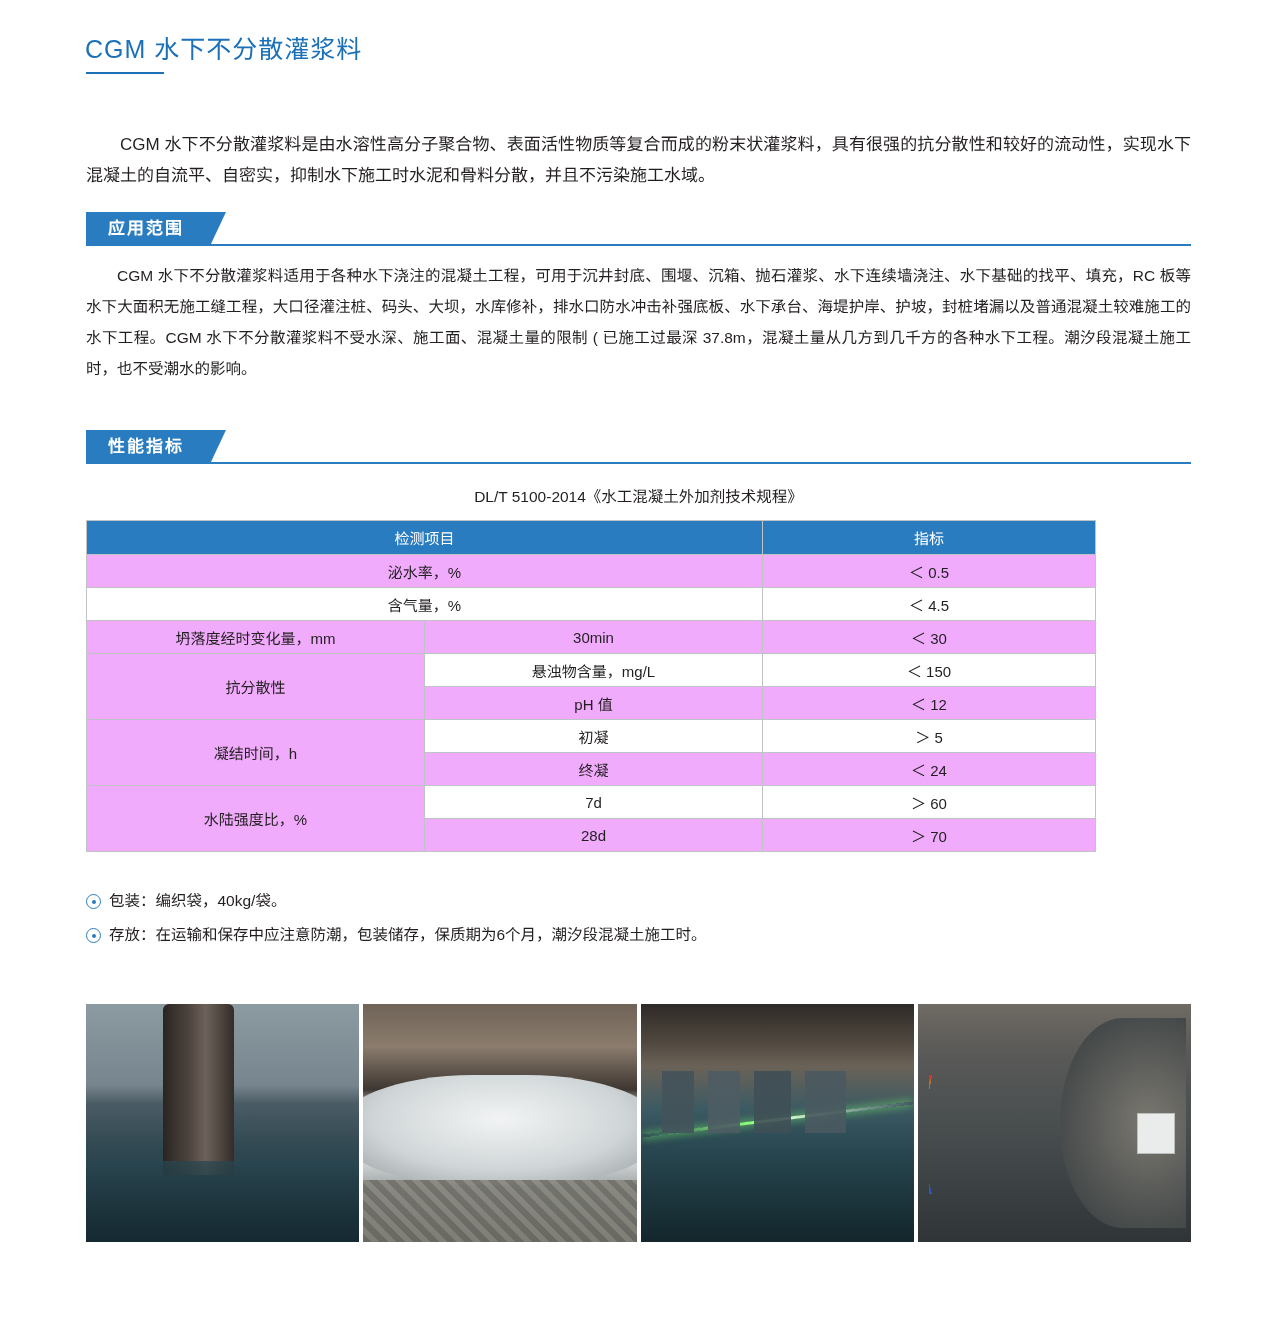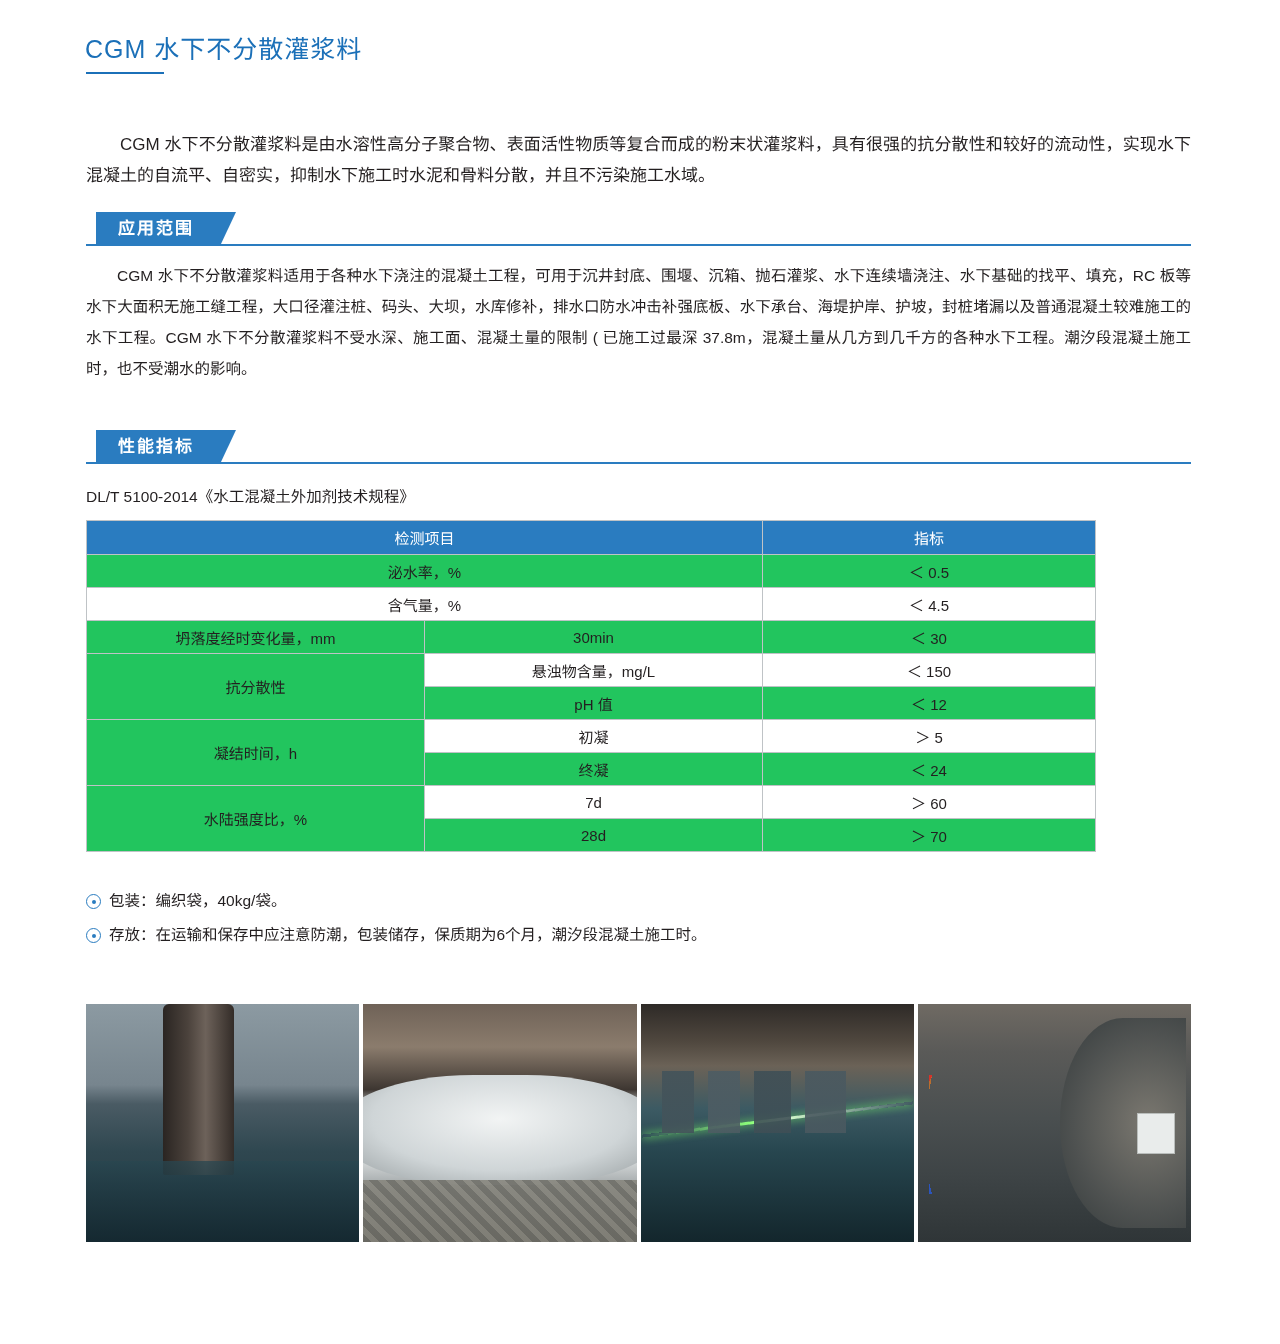--- a/index.html
+++ b/index.html
@@ -59,21 +59,21 @@
     position: absolute;
     left: 86px;
     width: 1105px;
   }
   .sec-head {
     position: relative;
     height: 34px;
   }
   .sec-tab {
     position: absolute;
-    left: 10px;
+    left: 0;
     top: 0;
     height: 34px;
     padding: 0 26px 0 22px;
     background: #2a7cc0;
     color: #ffffff;
     font-size: 17px;
     font-weight: 700;
     letter-spacing: 2px;
     line-height: 34px;
     box-sizing: border-box;
@@ -101,20 +101,21 @@
   .sec-body {
     margin-top: 14px;
     font-size: 15.5px;
     line-height: 31px;
     text-indent: 2em;
     text-align: justify;
   }
 
   
   .table-caption {
+    text-align: center;
     font-size: 15.5px;
     margin-top: 20px;
     color: #231f20;
   }
   table.perf {
     border-collapse: collapse;
     width: 1010px;
     margin-top: 14px;
     font-size: 15px;
     table-layout: fixed;
@@ -128,21 +129,21 @@
     border: 1px solid #bfc3c6;
     text-align: center;
   }
   table.perf td {
     border: 1px solid #bfc3c6;
     height: 30px;
     text-align: center;
     color: #231f20;
   }
   table.perf td.shade {
-    background: #22c55e;
+    background: #f0abfc;
   }
 
   
   .pack-list {
     margin-top: 16px;
     font-size: 15.5px;
     line-height: 34px;
   }
   .pack-item {
     display: flex;

